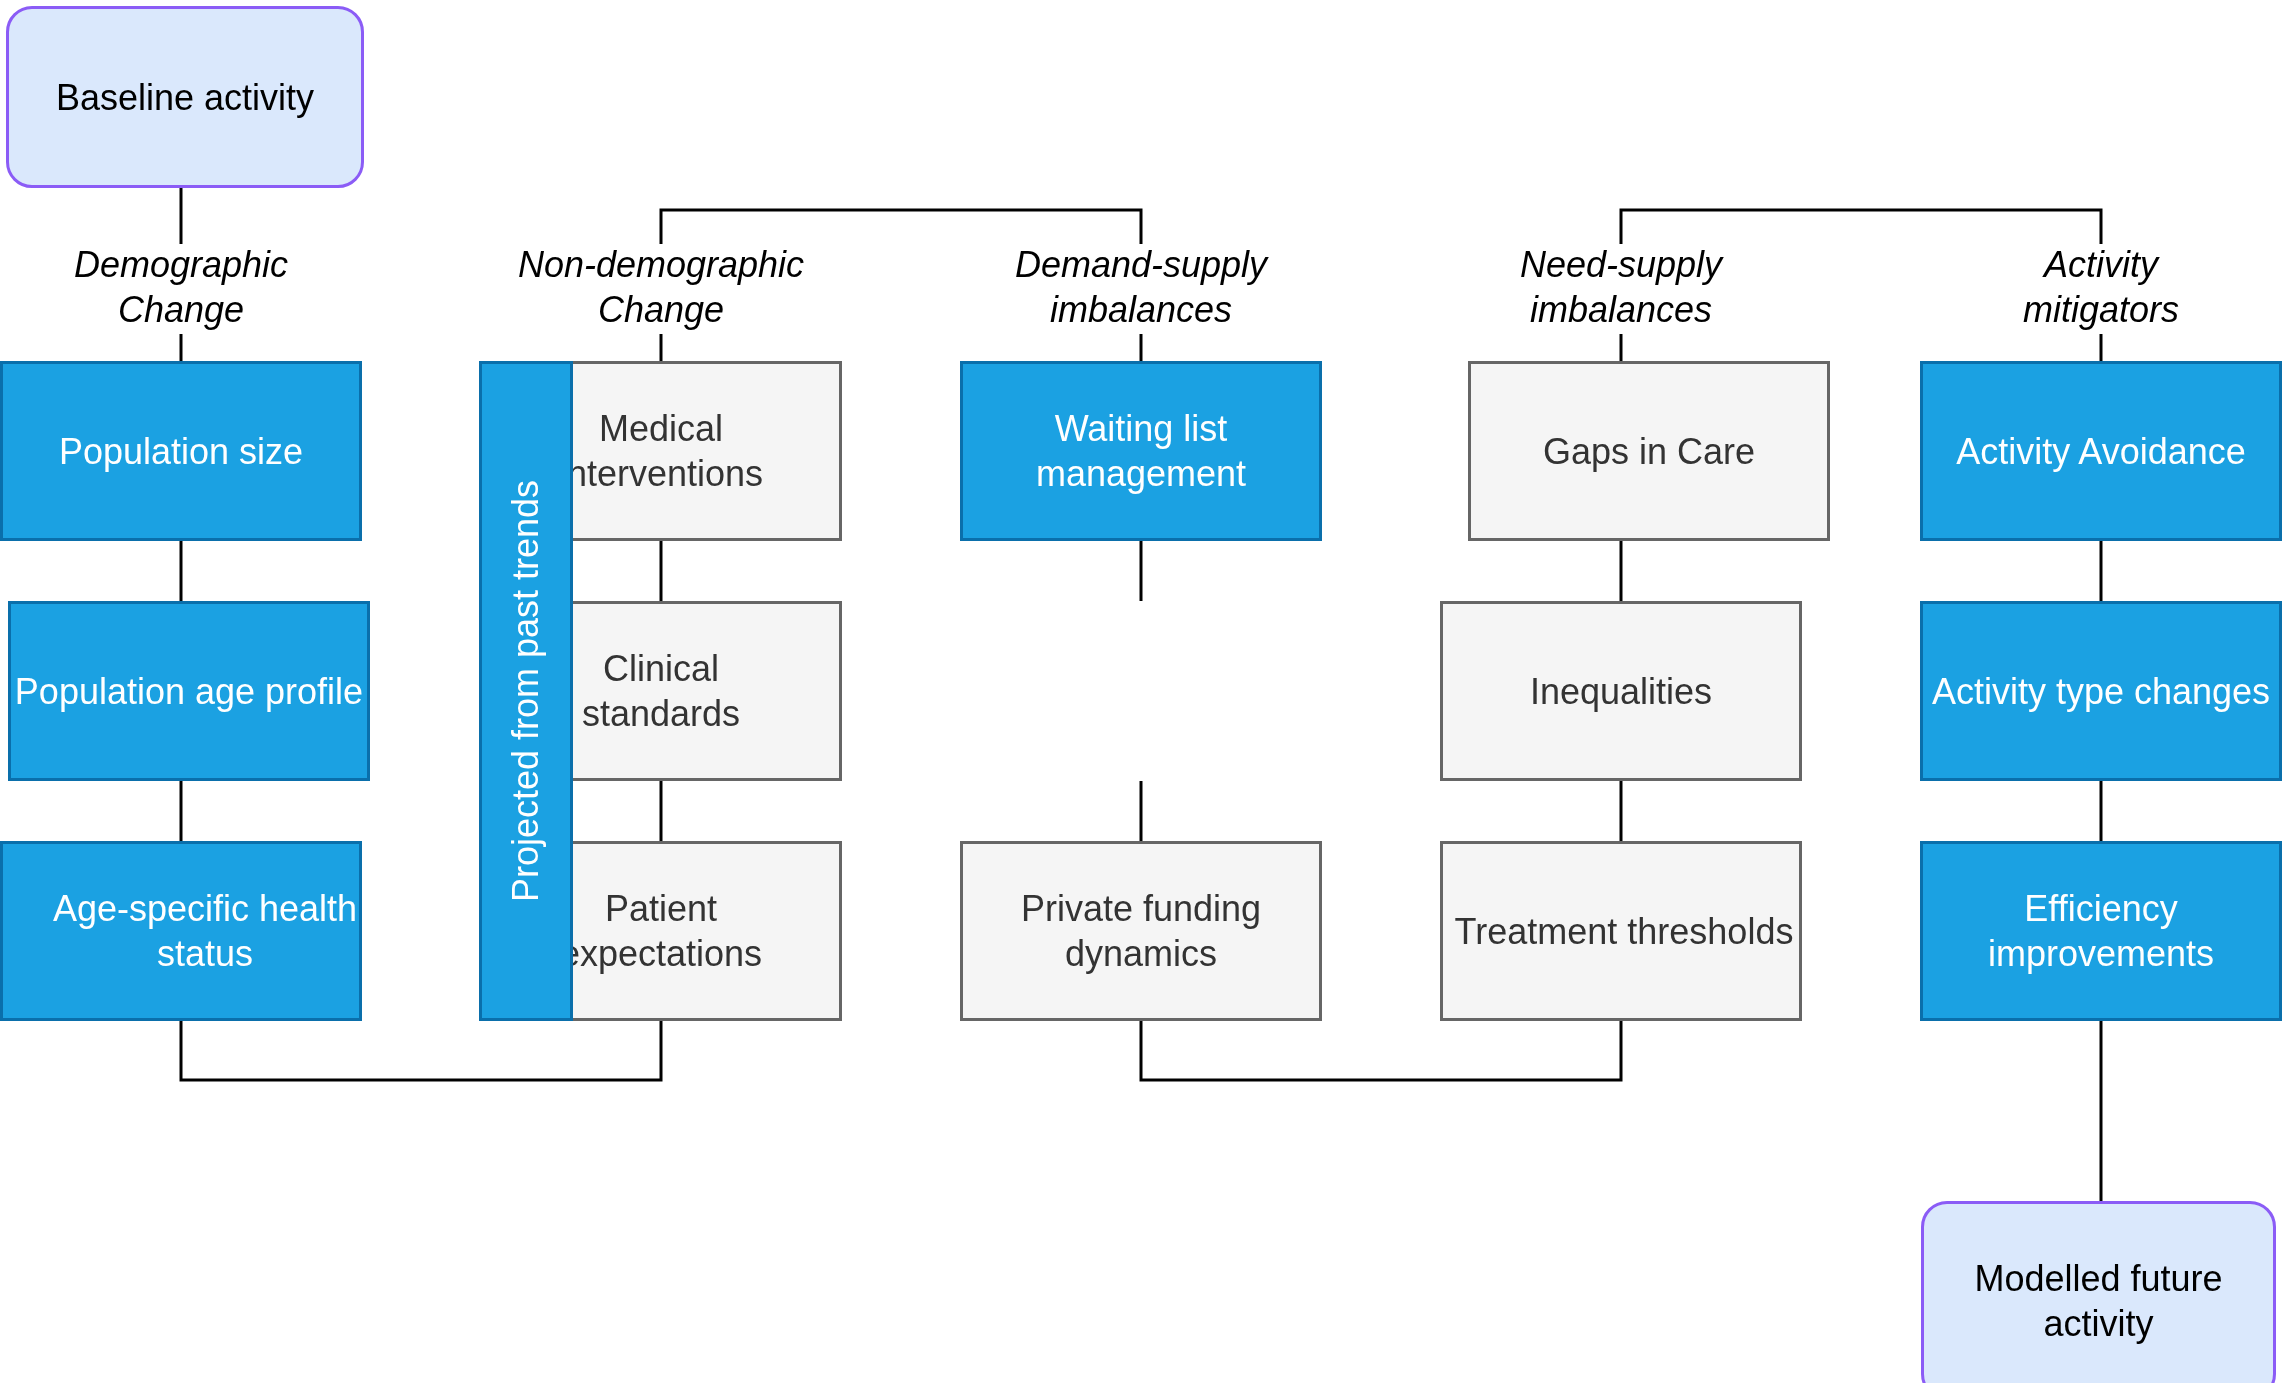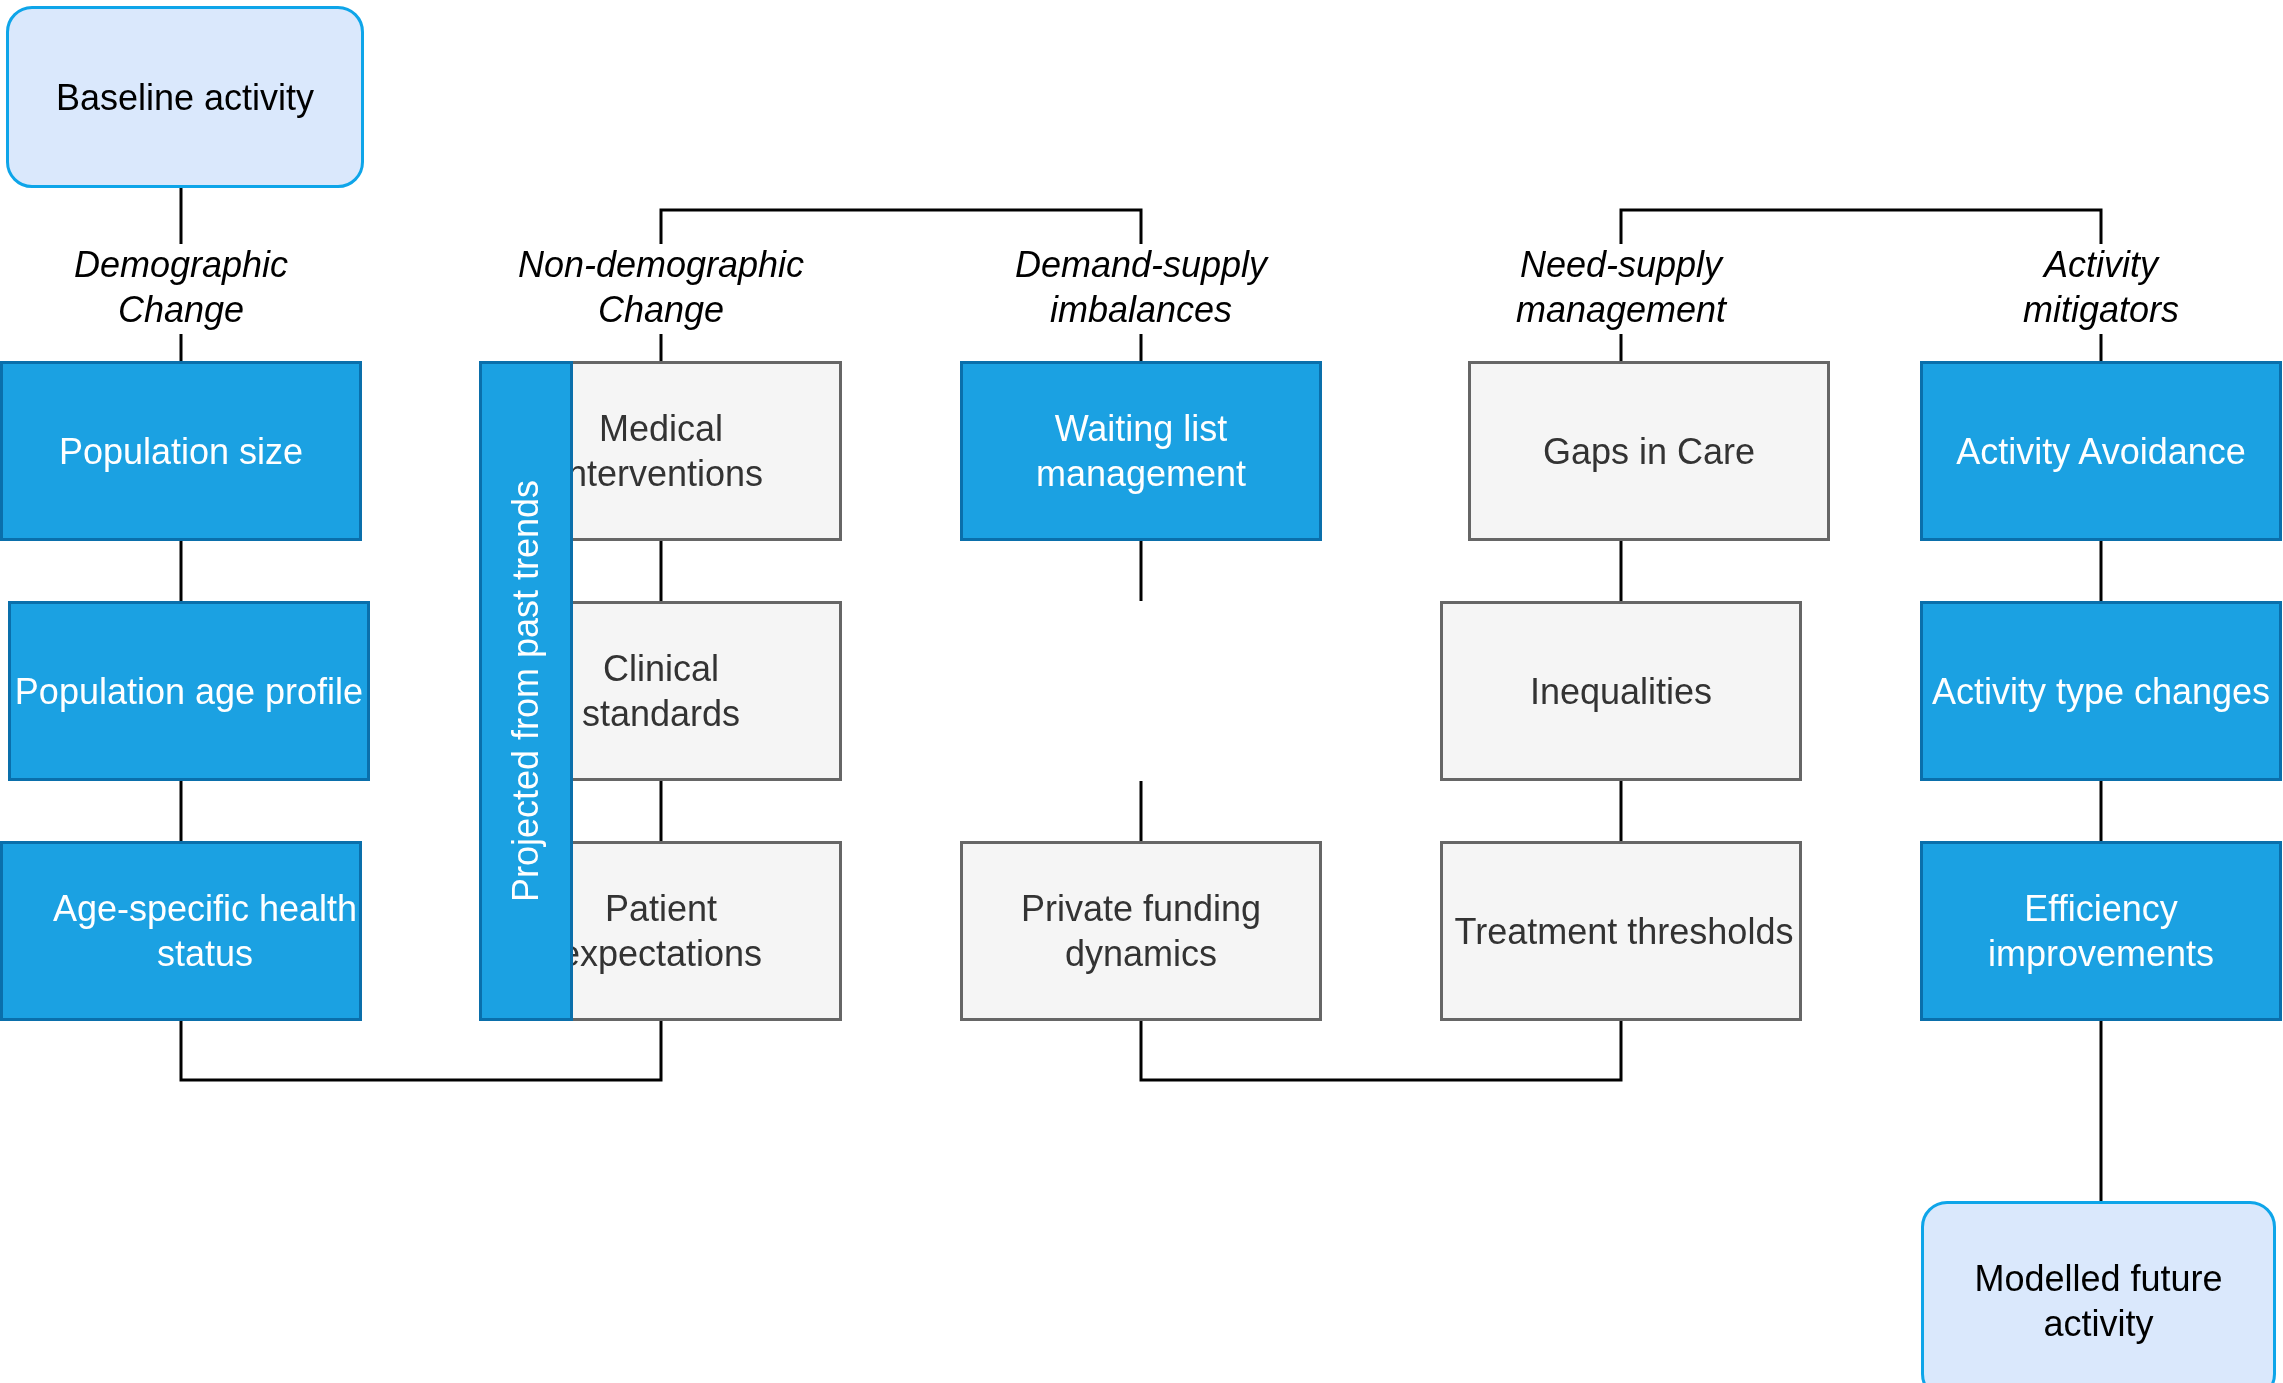--- a/index.html
+++ b/index.html
@@ -25,21 +25,21 @@
     width:362px;height:180px;
     background:#1BA1E2;border:3px solid #0A6FAB;
     color:#ffffff;
   }
   .node-gray{
     width:362px;height:180px;
     background:#F5F5F5;border:3px solid #666666;
     color:#333333;
   }
   .node-rounded{
-    background:#DAE8FC;border:3px solid #0ea5e9;
+    background:#DAE8FC;border:3px solid #8b5cf6;
     border-radius:26px;color:#000000;
   }
   .col-header{
     position:absolute;
     width:480px;
     text-align:center;
     font-size:36px;line-height:45px;
     font-style:italic;color:#000000;
     white-space:pre-line;
     z-index:1;
@@ -95,21 +95,21 @@
     <span class="node-label">Baseline activity</span>
   </div>
 
   <div class="col-header" style="left:-59px;top:242px;">Demographic
 Change</div>
   <div class="col-header" style="left:421px;top:242px;">Non-demographic
 Change</div>
   <div class="col-header" style="left:901px;top:242px;">Demand-supply
 imbalances</div>
   <div class="col-header" style="left:1381px;top:242px;">Need-supply
-management</div>
+imbalances</div>
   <div class="col-header" style="left:1861px;top:242px;">Activity
 mitigators</div>
 
   <div class="node node-blue" style="left:0px;top:361px;">
     <span class="node-label">Population size</span>
   </div>
   <div class="node node-blue" style="left:8px;top:601px;">
     <span class="node-label">Population age profile</span>
   </div>
   <div class="node node-blue" style="left:0px;top:841px;padding-left:48px;">

